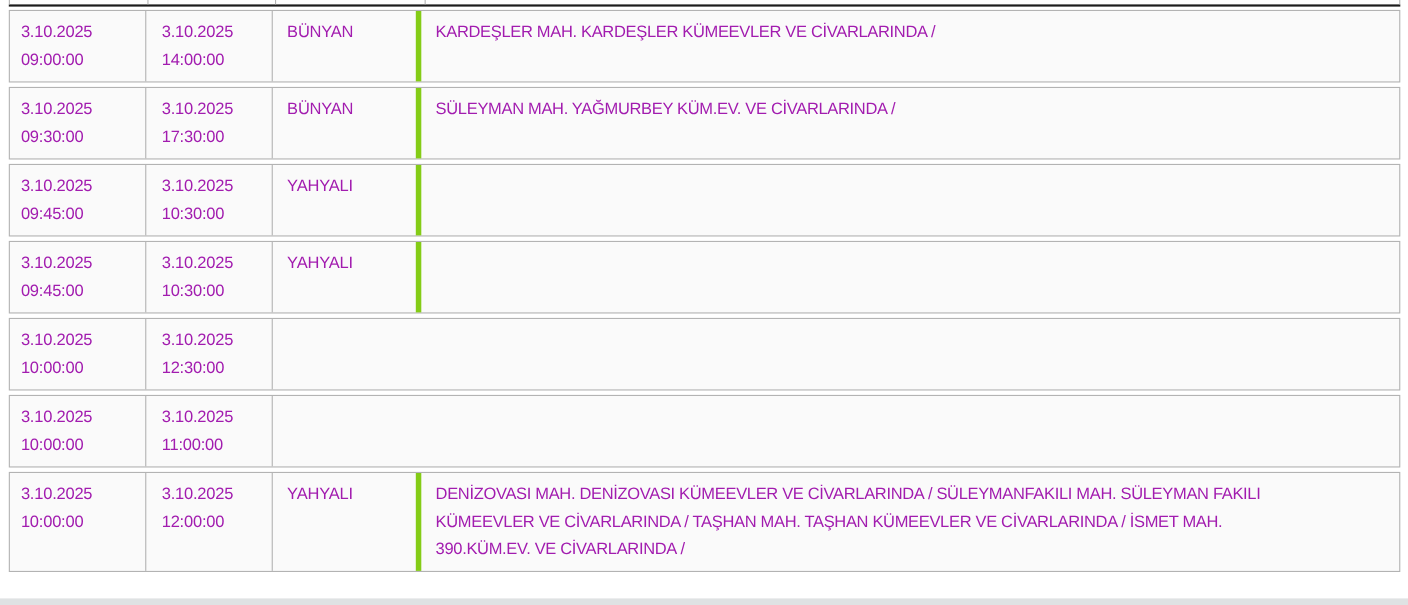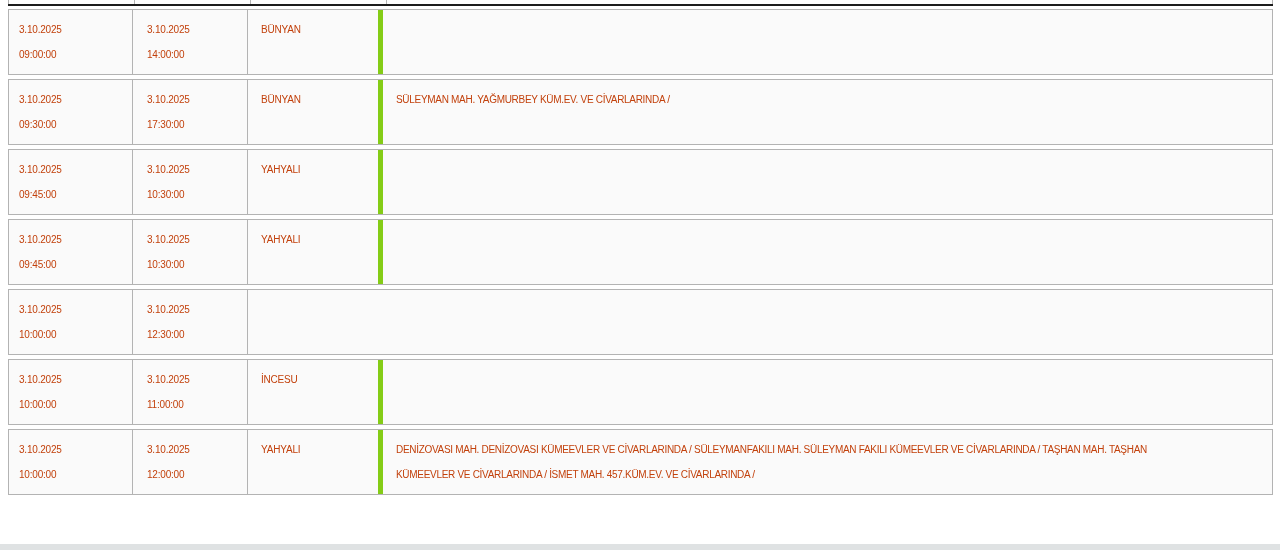--- a/index.html
+++ b/index.html
@@ -36,23 +36,23 @@
     align-items: stretch;
     border: 1px solid #b3b3b3;
     background: #fafafa;
     margin-bottom: 4px;
     min-height: 66px;
     box-sizing: border-box;
   }
   .cell {
     box-sizing: border-box;
     padding: 7px 6px 7px 14px;
-    font-size: 10px;
+    font-size: 15px;
     line-height: 25px;
-    color: #c2410c;
+    color: #a21caf;
     letter-spacing: -0.2px;
   }
   .cell.start { width: 124px; padding-left: 10px; border-right: 1px solid #b3b3b3; }
   .cell.end   { width: 115px; border-right: 1px solid #b3b3b3; }
   .cell.district { width: 135px; padding-left: 13px; border-right: 5px solid #84cc16; }
   .cell.locations { flex: 1; padding-left: 13px; padding-right: 16px; }
   .cell .line { display: block; }
   .loc-text {
     display: block;
     max-width: 762px;
@@ -84,20 +84,23 @@
   <div class="row">
     <div class="cell start">
       <span class="line">3.10.2025</span>
       <span class="line">09:00:00</span>
     </div>
     <div class="cell end">
       <span class="line">3.10.2025</span>
       <span class="line">14:00:00</span>
     </div>
     <div class="cell district">BÜNYAN</div>
+    <div class="cell locations">
+      <span class="loc-text">KARDEŞLER MAH. KARDEŞLER KÜMEEVLER VE CİVARLARINDA /</span>
+    </div>
   </div>
 
   <div class="row">
     <div class="cell start">
       <span class="line">3.10.2025</span>
       <span class="line">09:30:00</span>
     </div>
     <div class="cell end">
       <span class="line">3.10.2025</span>
       <span class="line">17:30:00</span>
@@ -145,33 +148,32 @@
 
   <div class="row">
     <div class="cell start">
       <span class="line">3.10.2025</span>
       <span class="line">10:00:00</span>
     </div>
     <div class="cell end">
       <span class="line">3.10.2025</span>
       <span class="line">11:00:00</span>
     </div>
-    <div class="cell district">İNCESU</div>
   </div>
 
   <div class="row">
     <div class="cell start">
       <span class="line">3.10.2025</span>
       <span class="line">10:00:00</span>
     </div>
     <div class="cell end">
       <span class="line">3.10.2025</span>
       <span class="line">12:00:00</span>
     </div>
     <div class="cell district">YAHYALI</div>
     <div class="cell locations">
-      <span class="loc-text">DENİZOVASI MAH. DENİZOVASI KÜMEEVLER VE CİVARLARINDA / SÜLEYMANFAKILI MAH. SÜLEYMAN FAKILI KÜMEEVLER VE CİVARLARINDA / TAŞHAN MAH. TAŞHAN KÜMEEVLER VE CİVARLARINDA / İSMET MAH. 457.KÜM.EV. VE CİVARLARINDA /</span>
+      <span class="loc-text">DENİZOVASI MAH. DENİZOVASI KÜMEEVLER VE CİVARLARINDA / SÜLEYMANFAKILI MAH. SÜLEYMAN FAKILI KÜMEEVLER VE CİVARLARINDA / TAŞHAN MAH. TAŞHAN KÜMEEVLER VE CİVARLARINDA / İSMET MAH. 390.KÜM.EV. VE CİVARLARINDA /</span>
     </div>
   </div>
 </div>
 </div>
 
 <div class="bottom-strip"></div>
 
 </body></html>

